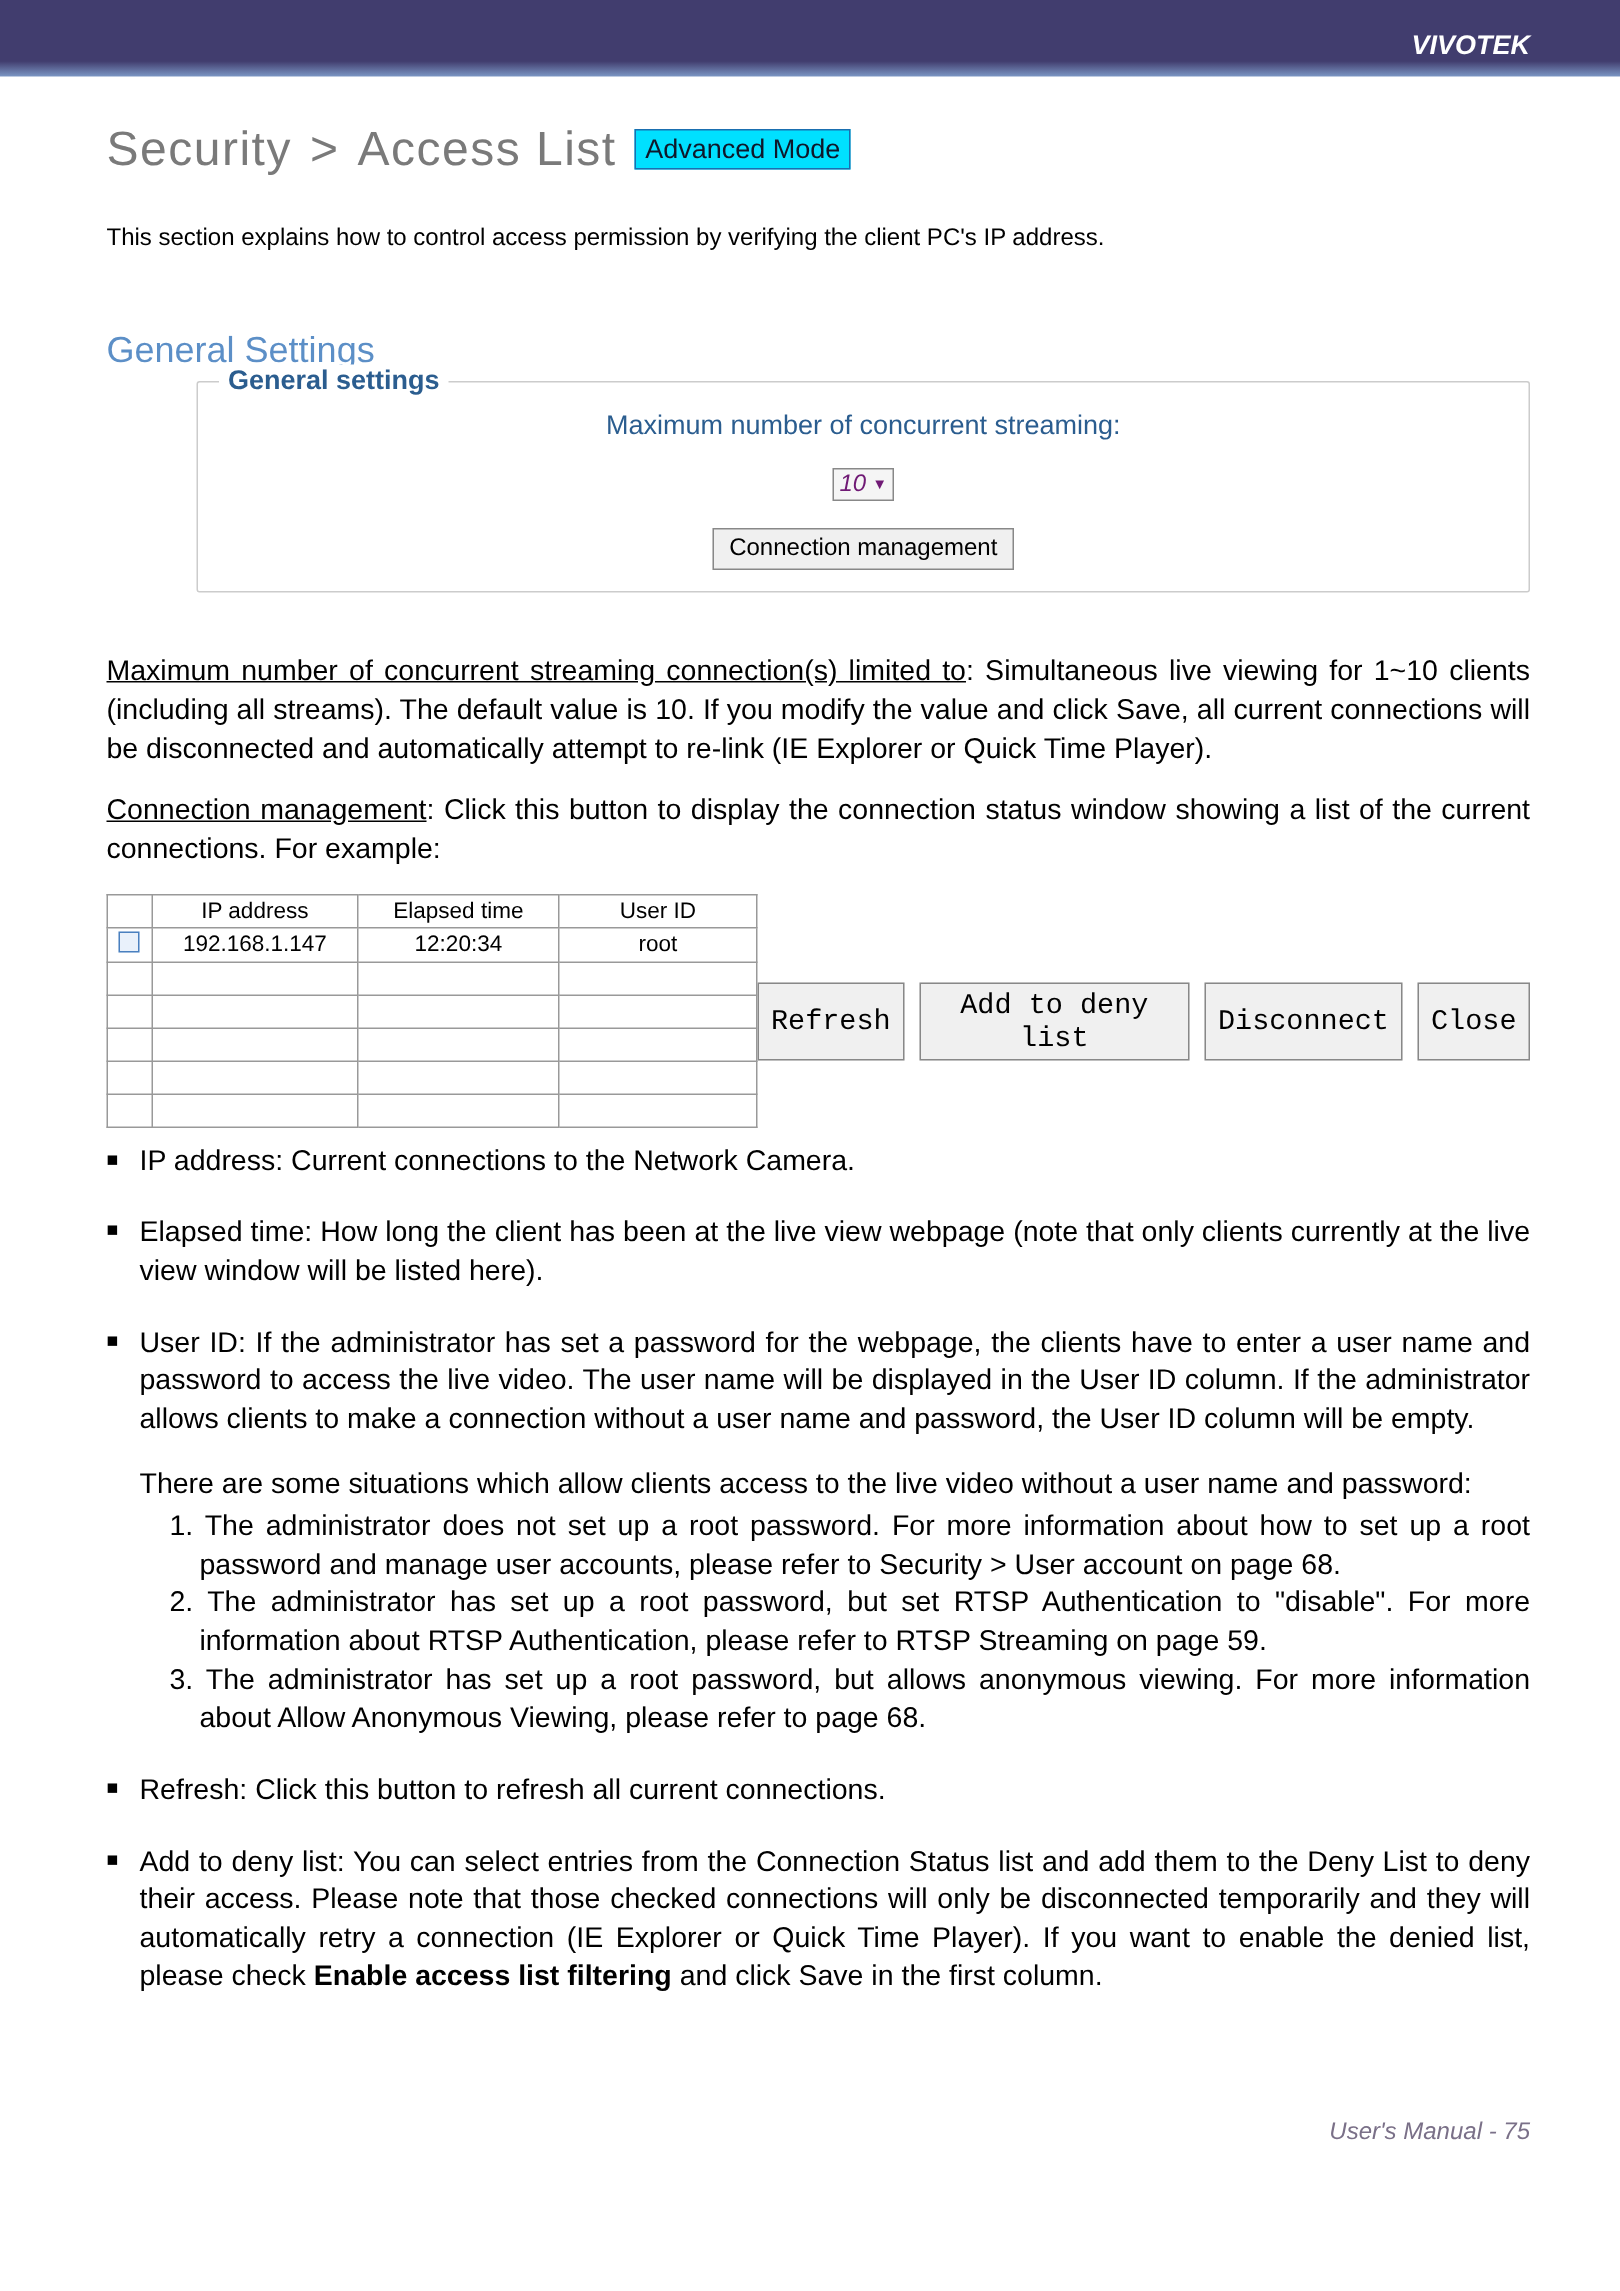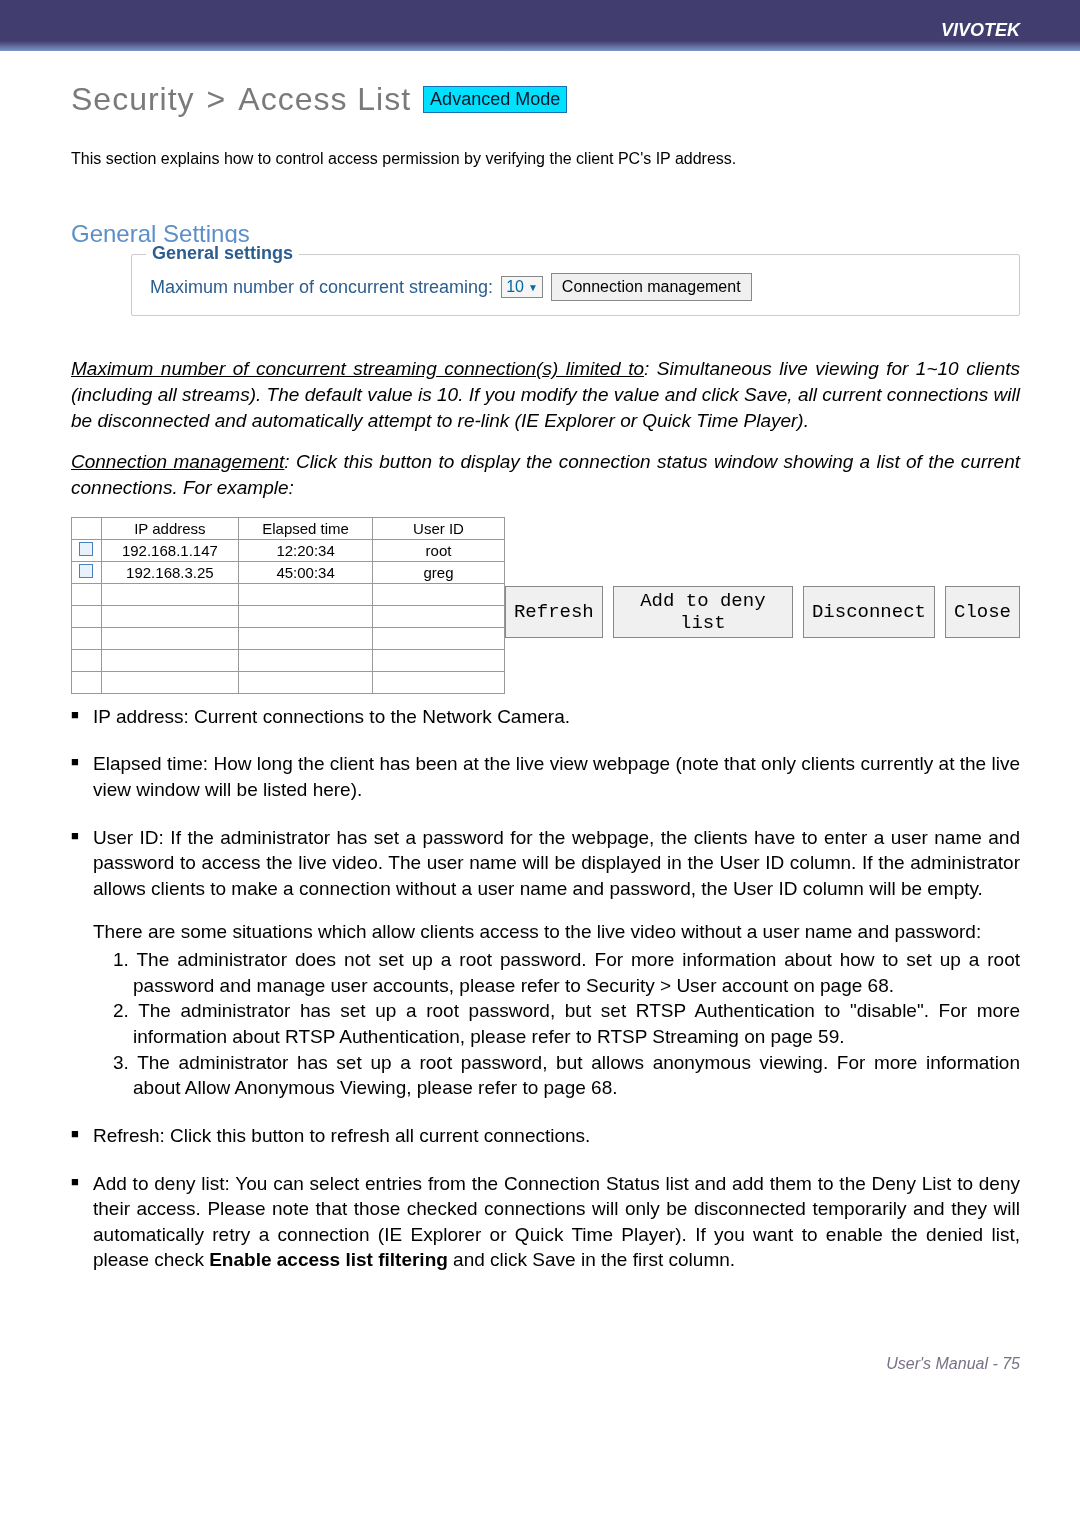--- a/index.html
+++ b/index.html
@@ -67,51 +67,52 @@
     left: 14px;
     background: #fff;
     padding: 0 6px;
     color: #2b5d8f;
     font-size: 18px;
     font-weight: bold;
   }
   .field-row {
     display: flex;
     align-items: center;
-    gap: 8px;
+    gap: 18px;
     font-size: 18px;
     color: #2b5d8f;
+    flex-direction: column;
   }
   .dropdown {
     display: inline-flex;
     align-items: center;
     border: 1px solid #888;
     background: #f5f5f5;
     padding: 1px 4px;
     font-size: 16px;
-    color: #0369a1;
+    color: #701a75;
+    font-style: italic;
   }
   .dropdown-arrow {
     margin-left: 4px;
     font-size: 10px;
   }
   .ui-button {
     border: 1px solid #888;
     background: #f0f0f0;
     padding: 4px 10px;
     font-size: 16px;
     color: #000;
     cursor: pointer;
   }
   .body-para {
     font-size: 19px;
     line-height: 1.35;
     text-align: justify;
     margin-bottom: 16px;
-    font-style: italic;
   }
   .body-para u { text-decoration: underline; }
   .conn-table-wrap {
     display: flex;
     flex-direction: row;
     align-items: center;
     margin: 6px 0 10px 0;
   }
   .conn-table {
     border-collapse: collapse;
@@ -227,26 +228,20 @@
           <th class="time-col">Elapsed time</th>
           <th class="user-col">User ID</th>
         </tr>
       </thead>
       <tbody id="conn-tbody">
           <tr>
             <td class="chk-col"><span class="chk"></span></td>
             <td class="ip-col">192.168.1.147</td>
             <td class="time-col">12:20:34</td>
             <td class="user-col">root</td>
-          </tr>
-          <tr>
-            <td class="chk-col"><span class="chk"></span></td>
-            <td class="ip-col">192.168.3.25</td>
-            <td class="time-col">45:00:34</td>
-            <td class="user-col">greg</td>
           </tr>
           <tr>
             <td class="chk-col"></td>
             <td class="ip-col"></td>
             <td class="time-col"></td>
             <td class="user-col"></td>
           </tr>
           <tr>
             <td class="chk-col"></td>
             <td class="ip-col"></td>

